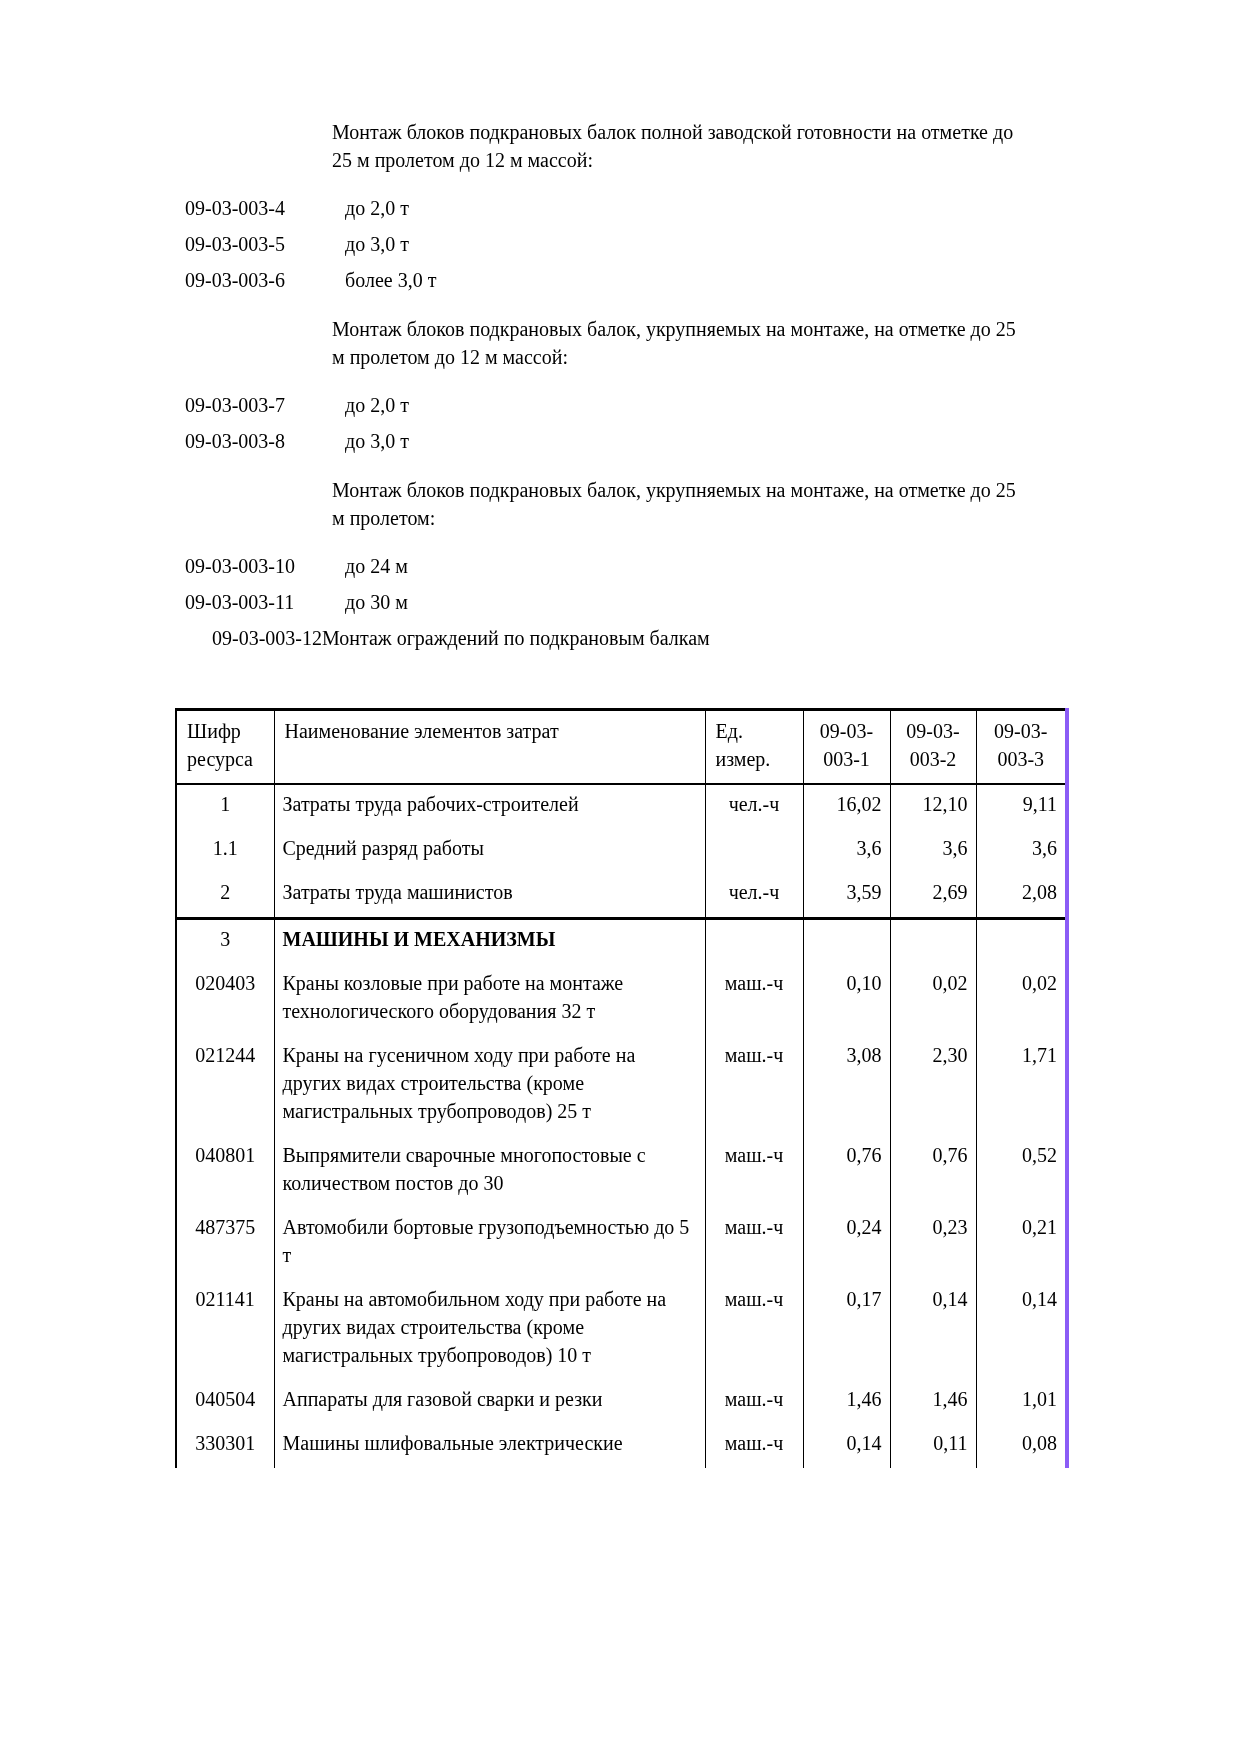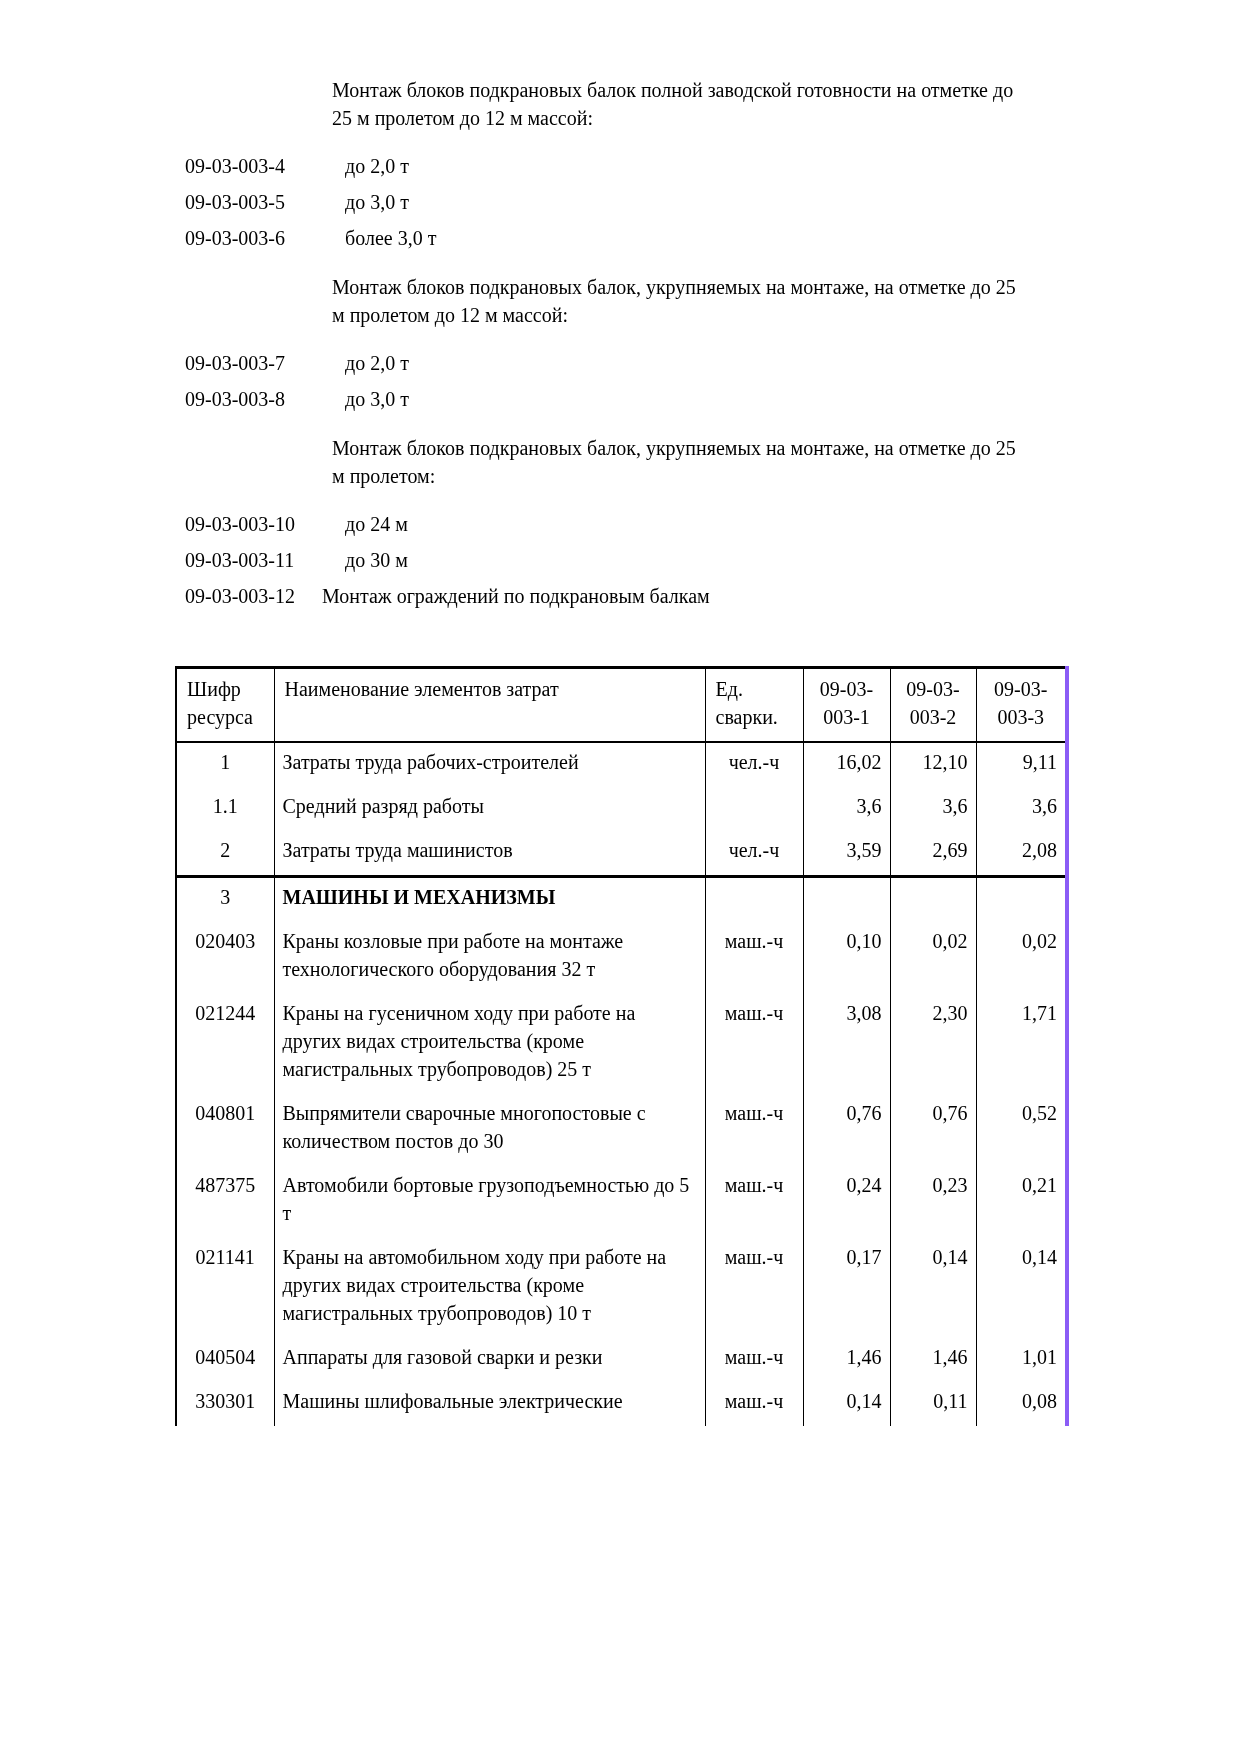--- a/index.html
+++ b/index.html
@@ -4,37 +4,37 @@
 <style>
   html, body { margin: 0; padding: 0; }
   body {
     width: 1240px;
     min-height: 1755px;
     background: #ffffff;
     color: #000000;
     font-family: "Liberation Serif", "DejaVu Serif", serif;
     font-size: 20px;
   }
-  .page { padding-top: 76px; }
+  .page { padding-top: 118px; }
 
   
   .para {
     margin: 21px 0 0 332px;
     width: 695px;
     line-height: 28px;
   }
   .para.first { margin-top: 0; }
   .item {
     margin: 8px 0 0 185px;
     line-height: 28px;
     white-space: nowrap;
   }
   .item.after-para { margin-top: 20px; }
   .item .code { display: inline-block; width: 160px; }
-  .item.wide-text .code { width: 137px; }
+  .item.wide-text .code { width: 137px; text-align: right; }
   .item .itext { white-space: normal; }
 
   
   table.res {
     border-collapse: collapse;
     table-layout: fixed;
     width: 891px;
     margin: 56px 0 0 175px;
     border-top: 3px solid #000;
     border-left: 2px solid #000;
@@ -110,21 +110,21 @@
       <col style="width:87px">
         <col style="width:86px">
         <col style="width:91px">
     </colgroup>
     <thead>
       <tr>
         <th>Шифр
 ресурса</th>
         <th>Наименование элементов затрат</th>
         <th>Ед.
-сварки.</th>
+измер.</th>
         <th class="h-val">09-03-
 003-1</th>
         <th class="h-val">09-03-
 003-2</th>
         <th class="h-val">09-03-
 003-3</th>
       </tr>
     </thead>
     <tbody id="res-body">
         <tr>

